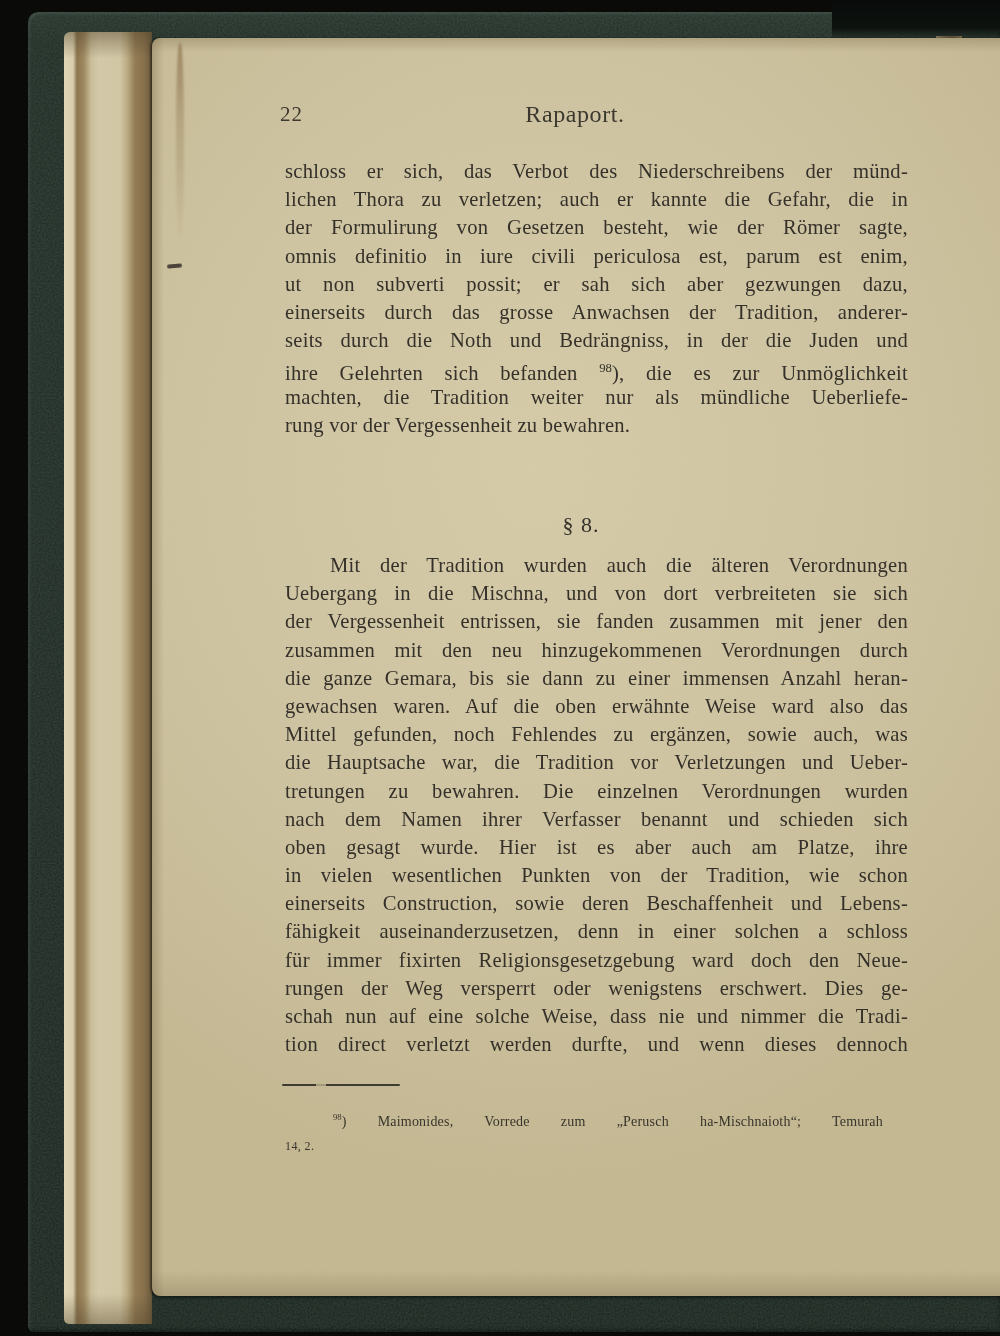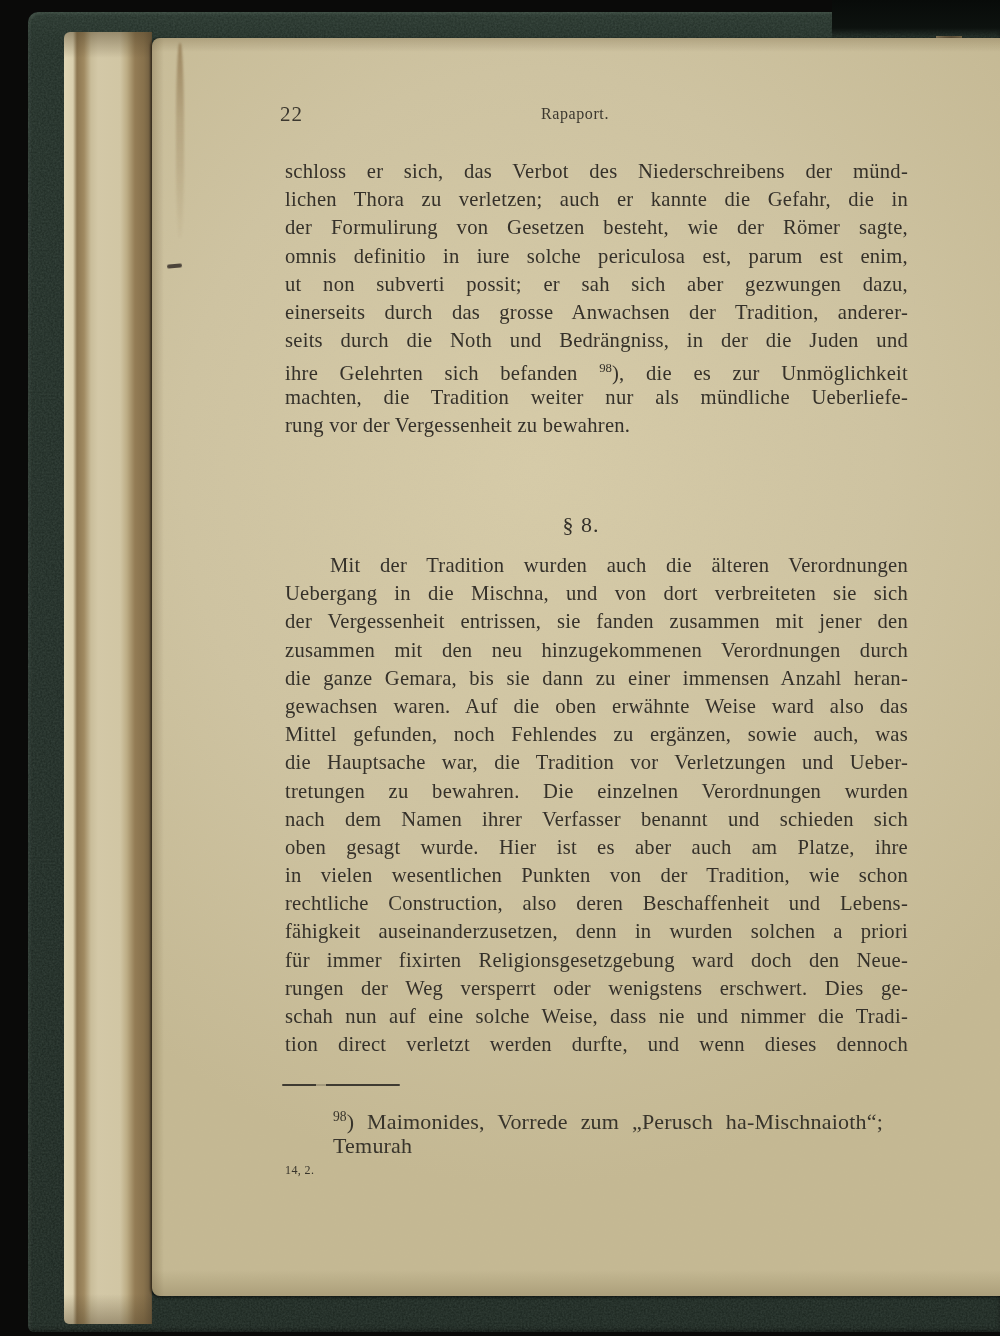--- a/index.html
+++ b/index.html
@@ -70,21 +70,21 @@
   .ink-dash{
     position:absolute;left:15px;top:226px;width:15px;height:4px;
     background:#4c443a;border-radius:2px;transform:rotate(-5deg);filter:blur(0.4px);
   }
   .pageno{
     position:absolute;left:128px;top:62px;font-size:21px;line-height:28px;
     color:#3c382f;letter-spacing:1px;
   }
   .runhead{
     position:absolute;left:300px;top:62px;width:246px;text-align:center;
-    font-size:16px;line-height:28px;color:#3c382f;letter-spacing:0.6px;
+    font-size:24px;line-height:28px;color:#3c382f;letter-spacing:0.6px;
   }
   .para{position:absolute;left:133px;width:623px;color:#35312a;}
   .line{
     font-size:20.6px;line-height:28.2px;height:28.2px;
     letter-spacing:0.25px;
     text-align:justify;text-align-last:justify;
     white-space:normal;overflow:visible;
   }
   .line.end{text-align-last:left;}
   .line.indent{text-indent:45px;}
@@ -95,21 +95,21 @@
     font-size:22px;line-height:30px;color:#35312a;letter-spacing:1px;
   }
   .sup{font-size:0.62em;vertical-align:super;letter-spacing:0;font-family:Liberation Serif, serif;}
   .fnrule{
     position:absolute;left:130px;top:1046px;width:118px;height:2px;
     background:linear-gradient(90deg,#3f3b32 0 34px, rgba(63,59,50,0.25) 34px 44px, #3f3b32 44px 118px);
     border-radius:1px;
   }
   .footnote{position:absolute;left:133px;top:1067px;width:600px;color:#38342b;}
   .fn-line1{
-    margin-left:48px;width:550px;font-size:22px;line-height:24px;
+    margin-left:48px;width:550px;font-size:14px;line-height:24px;
     text-align:justify;text-align-last:justify;letter-spacing:0.2px;
   }
   .fn-line2{font-size:12px;line-height:24px;letter-spacing:0.4px;}
 </style>
 </head>
 <body>
 
 <div class="scan">
 
   <div class="cover">
@@ -142,21 +142,21 @@
     <div class="corner-wear"></div>
     <div class="ink-dash"></div>
 
     <div class="pageno">22</div>
     <div class="runhead">Rapaport.</div>
 
     <div class="para para1">
       <div class="line">schloss er sich, das Verbot des Niederschreibens der münd-</div>
       <div class="line">lichen Thora zu verletzen; auch er kannte die Gefahr, die in</div>
       <div class="line">der Formulirung von Gesetzen besteht, wie der Römer sagte,</div>
-      <div class="line">omnis definitio in iure solche periculosa est, parum est enim,</div>
+      <div class="line">omnis definitio in iure civili periculosa est, parum est enim,</div>
       <div class="line">ut non subverti possit; er sah sich aber gezwungen dazu,</div>
       <div class="line">einerseits durch das grosse Anwachsen der Tradition, anderer-</div>
       <div class="line">seits durch die Noth und Bedrängniss, in der die Juden und</div>
       <div class="line"><span>ihre Gelehrten sich befanden</span> <span class="sup">98</span><span>), die es zur Unmöglichkeit</span></div>
       <div class="line">machten, die Tradition weiter nur als mündliche Ueberliefe-</div>
       <div class="line end">rung vor der Vergessenheit zu bewahren.</div>
     </div>
 
     <div class="heading">§ 8.</div>
 
@@ -166,22 +166,22 @@
       <div class="line">der Vergessenheit entrissen, sie fanden zusammen mit jener den</div>
       <div class="line">zusammen mit den neu hinzugekommenen Verordnungen durch</div>
       <div class="line">die ganze Gemara, bis sie dann zu einer immensen Anzahl heran-</div>
       <div class="line">gewachsen waren. Auf die oben erwähnte Weise ward also das</div>
       <div class="line">Mittel gefunden, noch Fehlendes zu ergänzen, sowie auch, was</div>
       <div class="line">die Hauptsache war, die Tradition vor Verletzungen und Ueber-</div>
       <div class="line">tretungen zu bewahren. Die einzelnen Verordnungen wurden</div>
       <div class="line">nach dem Namen ihrer Verfasser benannt und schieden sich</div>
       <div class="line">oben gesagt wurde. Hier ist es aber auch am Platze, ihre</div>
       <div class="line">in vielen wesentlichen Punkten von der Tradition, wie schon</div>
-      <div class="line">rechtliche Construction, also deren Beschaffenheit und Lebens-</div>
-      <div class="line">fähigkeit auseinanderzusetzen, denn in wurden solchen a priori</div>
+      <div class="line">einerseits Construction, sowie deren Beschaffenheit und Lebens-</div>
+      <div class="line">fähigkeit auseinanderzusetzen, denn in einer solchen a schloss</div>
       <div class="line">für immer fixirten Religionsgesetzgebung ward doch den Neue-</div>
       <div class="line">rungen der Weg versperrt oder wenigstens erschwert. Dies ge-</div>
       <div class="line">schah nun auf eine solche Weise, dass nie und nimmer die Tradi-</div>
       <div class="line">tion direct verletzt werden durfte, und wenn dieses dennoch</div>
     </div>
 
     <div class="fnrule"></div>
 
     <div class="footnote">
       <div class="fn-line1"><span class="sup">98</span><span>) Maimonides, Vorrede zum „Perusch ha-Mischnaioth“; Temurah</span></div>

